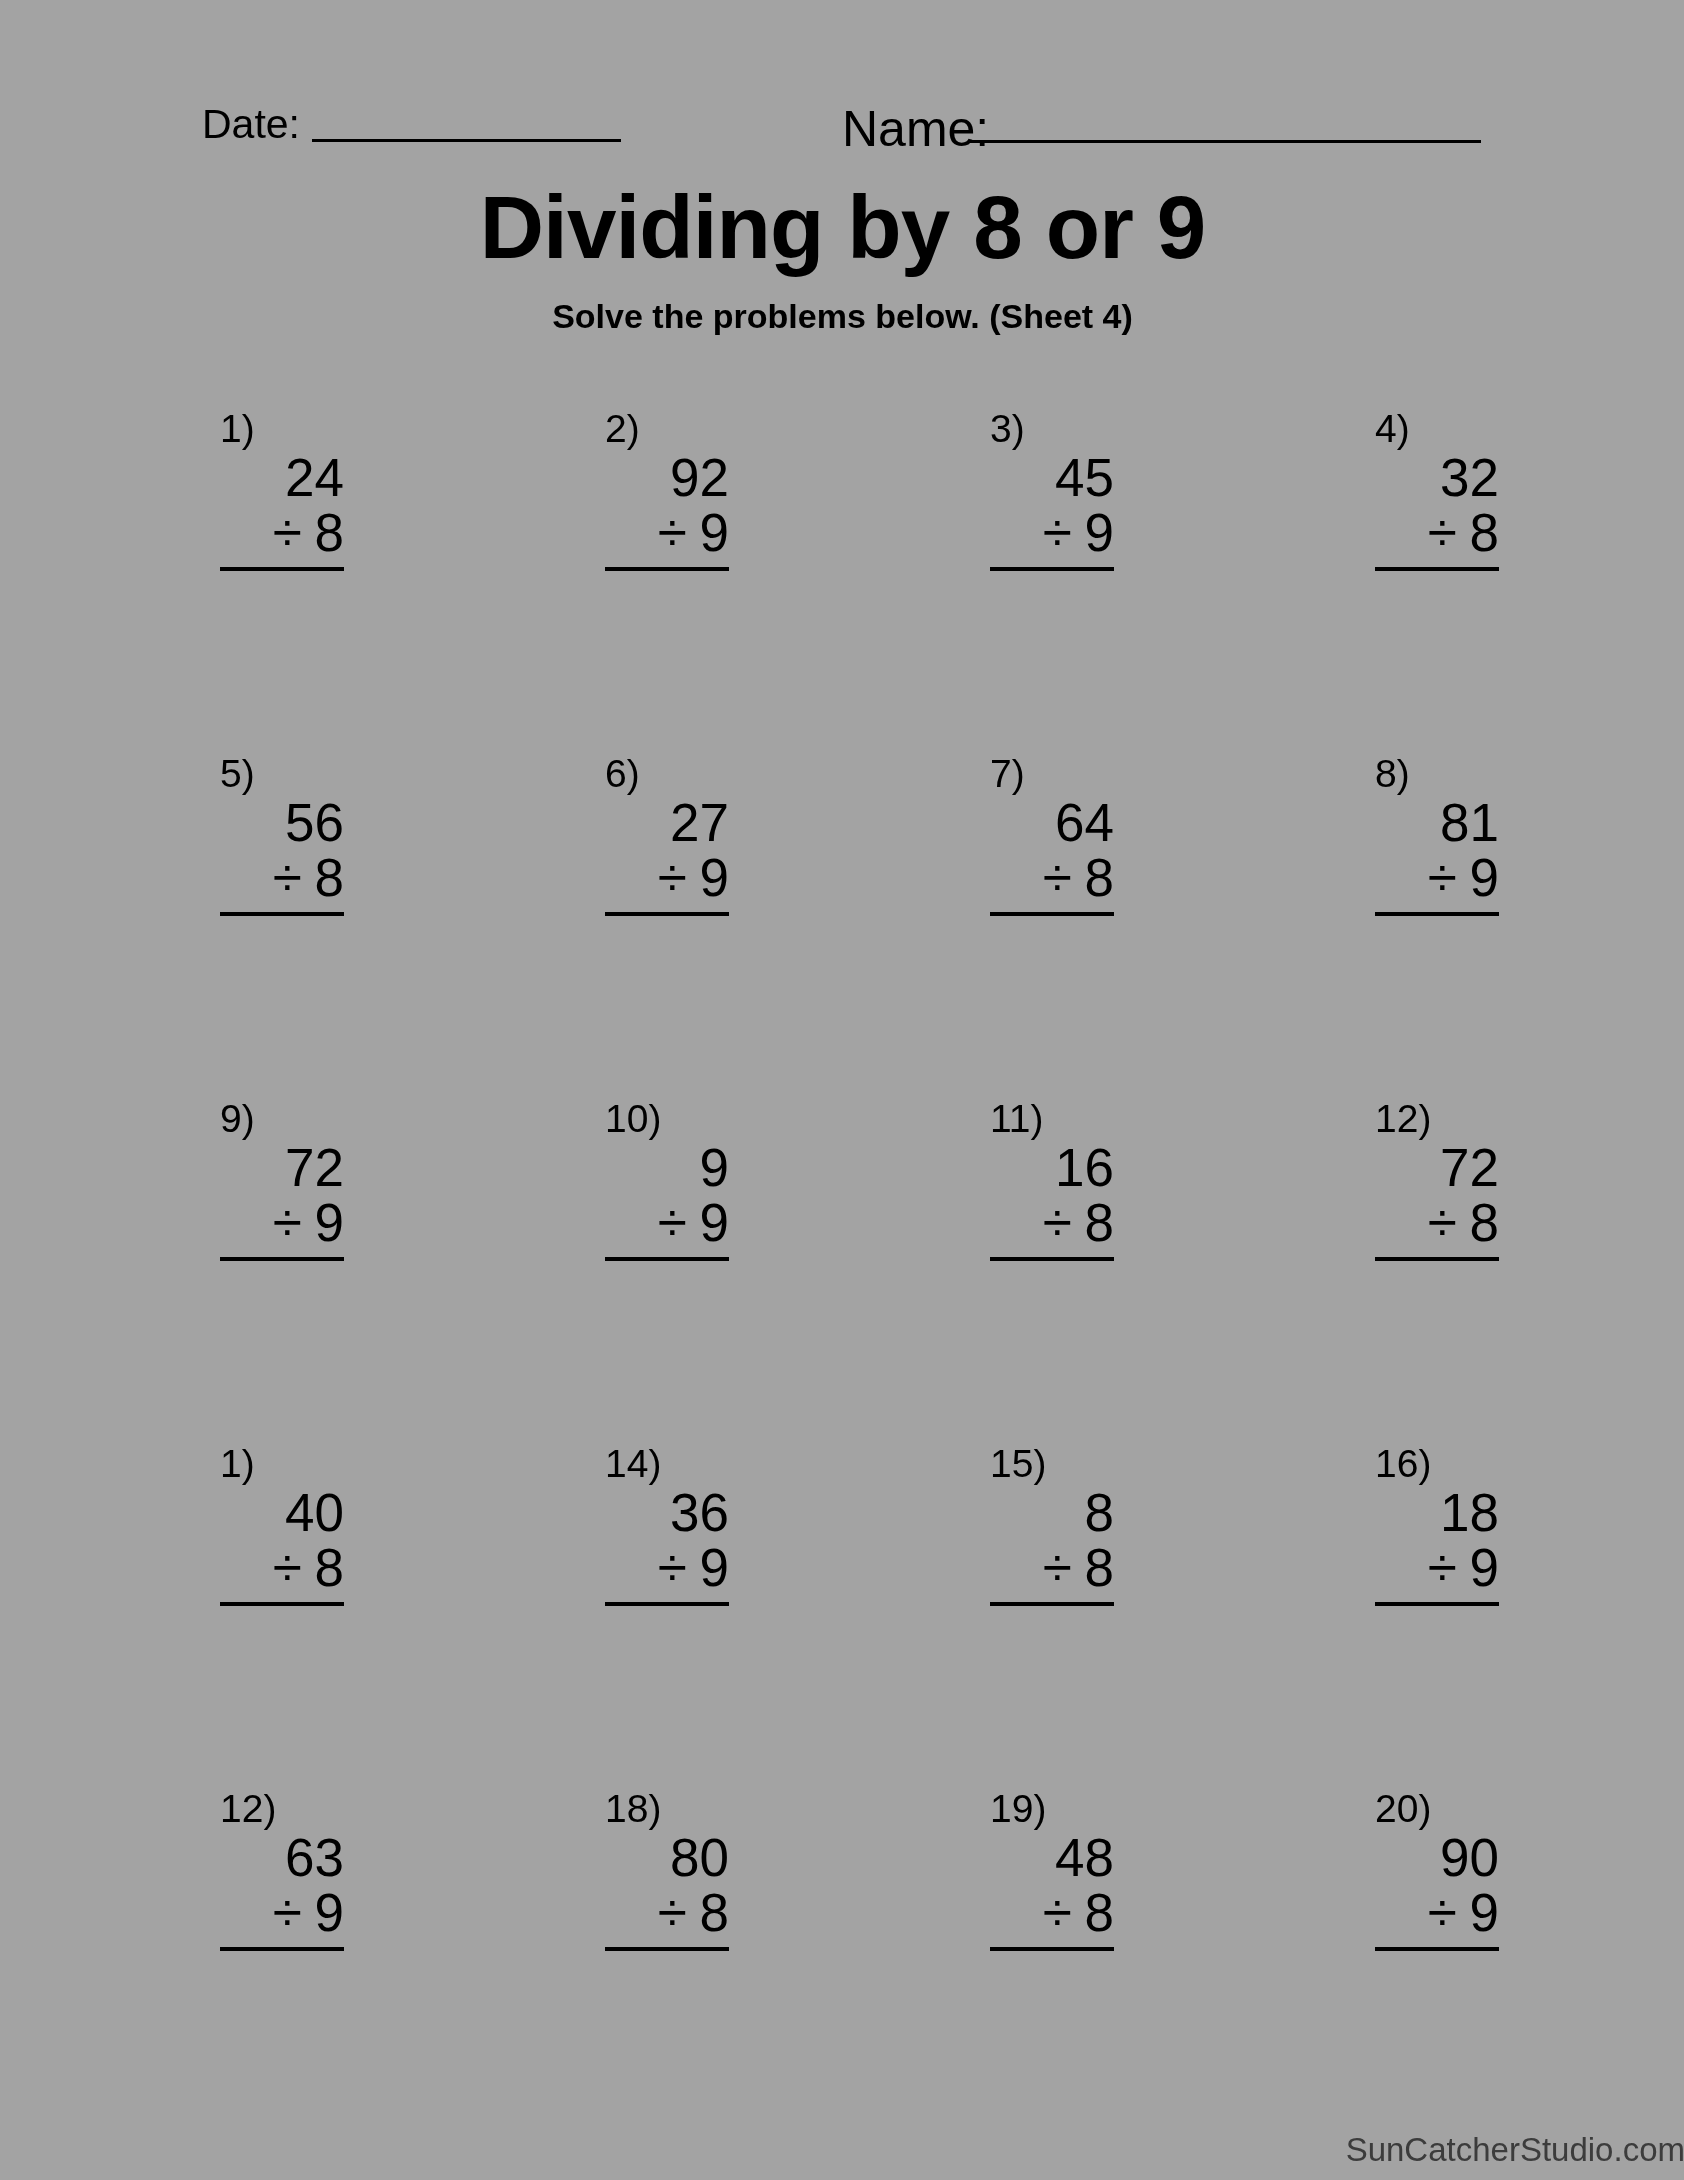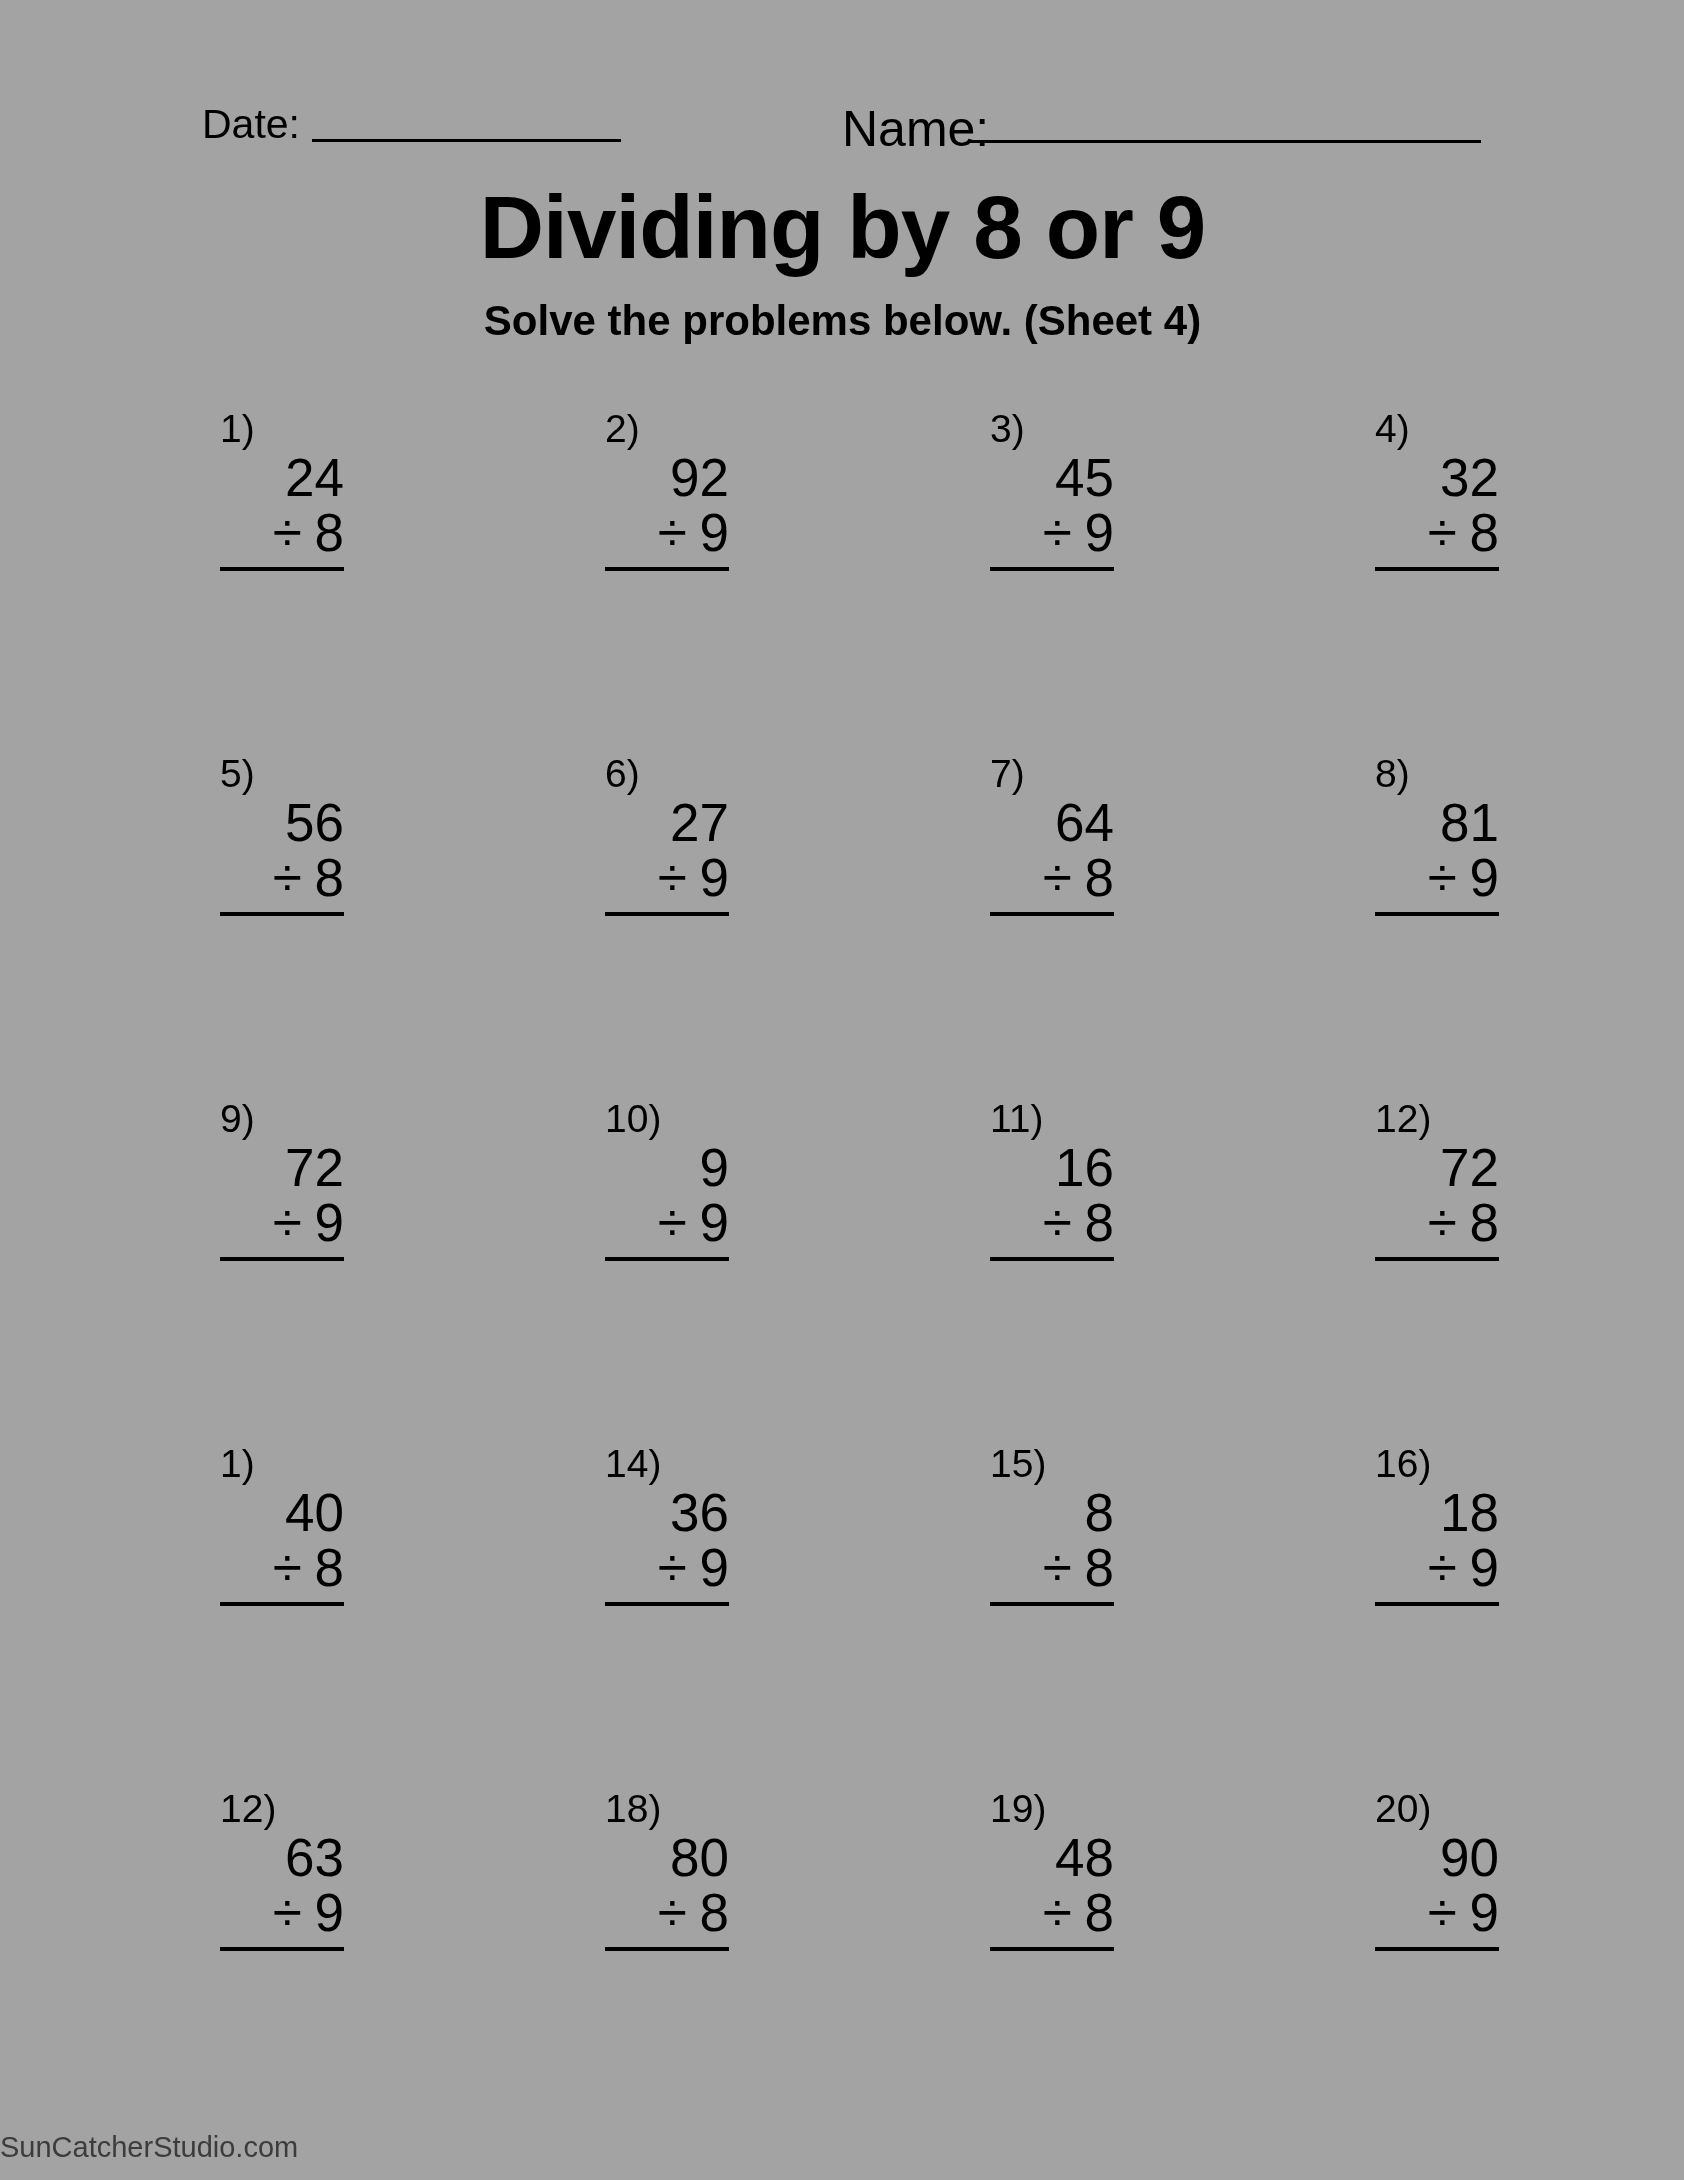--- a/index.html
+++ b/index.html
@@ -63,21 +63,21 @@
     letter-spacing: -0.9px;
     color: #000;
     margin: 0;
   }
   .subtitle {
     position: absolute;
     left: 0;
     top: 296px;
     width: 100%;
     text-align: center;
-    font-size: 42px;
+    font-size: 34px;
     font-weight: 700;
     line-height: 1.2;
     color: #000;
     margin: 0;
   }
 
   
   .problems-grid {
     position: absolute;
     left: 220px;
@@ -117,22 +117,22 @@
     border-bottom: 4.3px solid #000;
     width: 100%;
   }
 
   
   .footer {
     position: absolute;
     left: 0;
     top: 2131px;
     width: 100%;
-    text-align: left;
-    font-size: 29px;
+    text-align: right;
+    font-size: 33px;
     color: #3c3c3c;
   }
 </style>
 </head>
 <body>
 
 <div class="page">
 
   <div class="date-field">
     <span>Date:</span>

